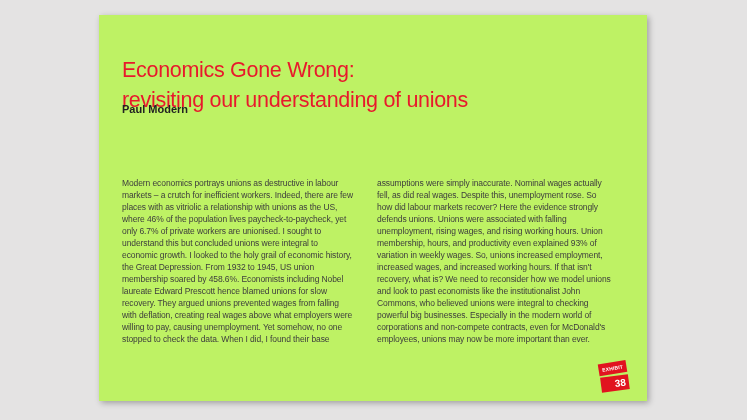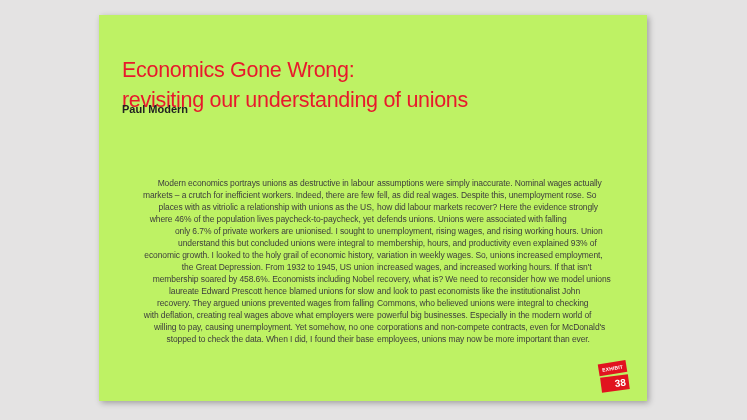--- a/index.html
+++ b/index.html
@@ -55,21 +55,21 @@
   }
   .body-column {
     position: absolute;
     top: 162px;
     font-size: 8.5px;
     line-height: 12px;
     letter-spacing: -0.1px;
     color: #3d3d3d;
     white-space: pre;
   }
-  .col-left  { left: 23px;  width: 252px; text-align: right; }
+  .col-left  { left: 23px;  width: 252px; }
   .col-right { left: 278px; width: 250px; }
   .stamp {
     position: absolute;
     left: 501px;
     top: 347px;
     width: 28px;
     height: 31px;
     transform: rotate(-9deg);
   }
   .stamp-top {

